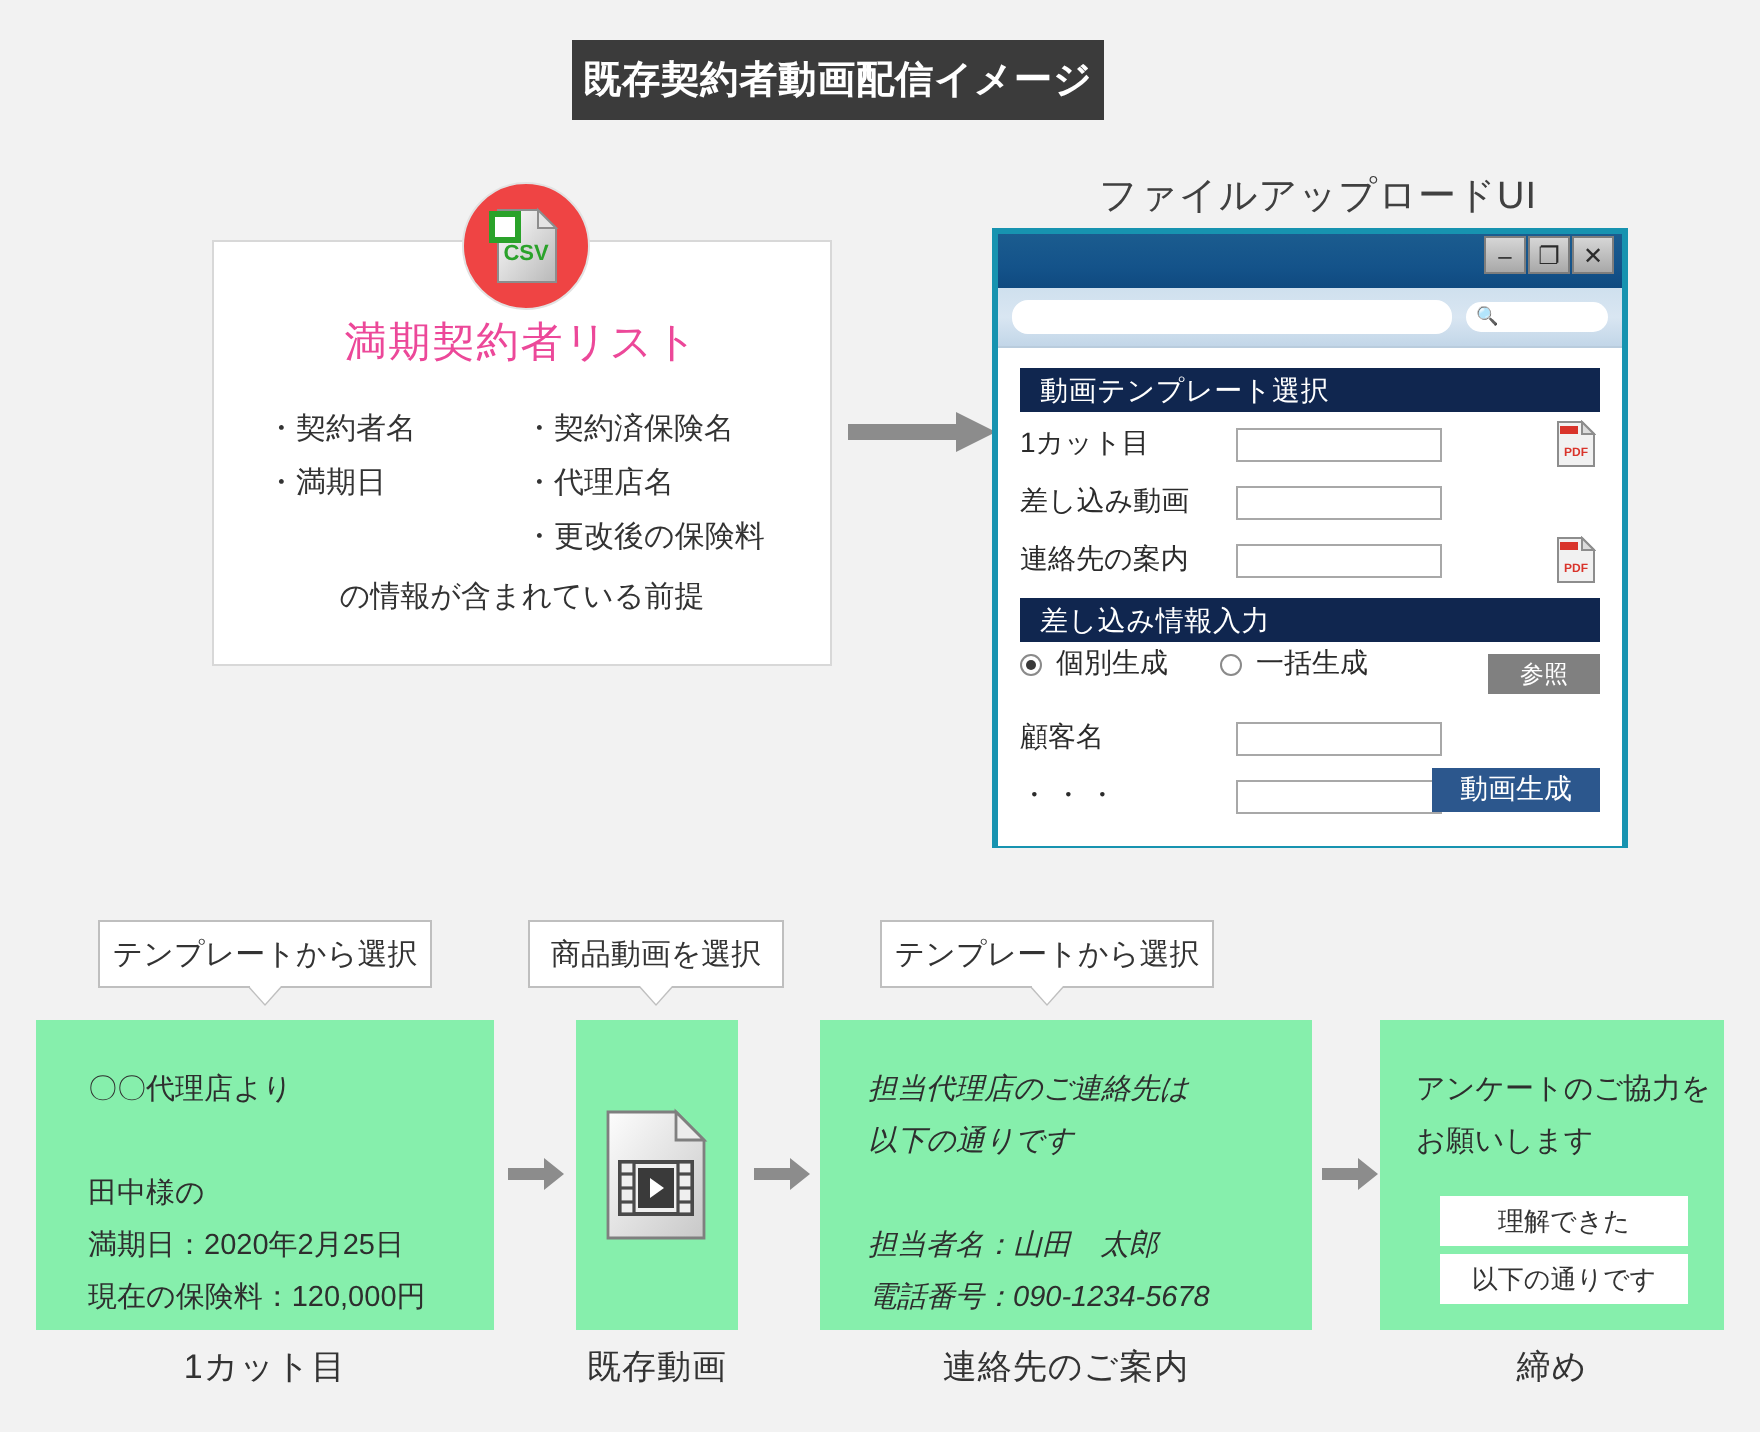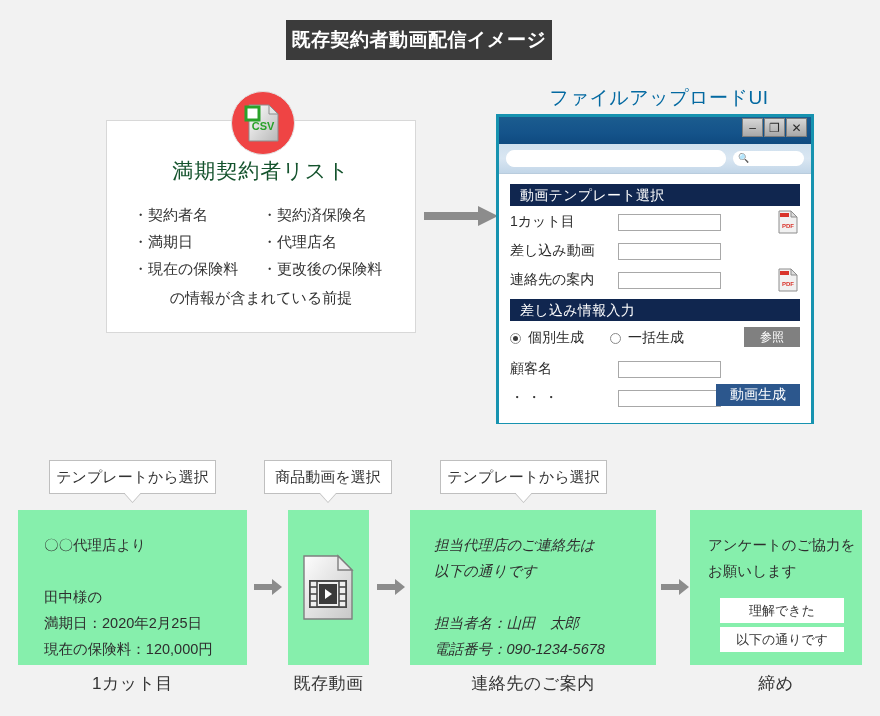--- a/index.html
+++ b/index.html
@@ -59,21 +59,21 @@
     align-items: center;
     justify-content: center;
   }
   #csv-card-title {
     position: absolute;
     left: 0;
     top: 36px;
     width: 100%;
     text-align: center;
     font-size: 21px;
-    color: #14532d;
+    color: #ec4899;
     letter-spacing: 1px;
   }
   .csv-cols {
     position: absolute;
     left: 26px;
     top: 80px;
     width: 258px;
     display: flex;
   }
   .csv-col {
@@ -105,21 +105,21 @@
   }
 
   
   #upload-ui-caption {
     position: absolute;
     left: 498px;
     top: 85px;
     width: 322px;
     text-align: center;
     font-size: 19px;
-    color: #0369a1;
+    color: #404040;
     letter-spacing: 0.5px;
   }
   #upload-window {
     position: absolute;
     left: 496px;
     top: 114px;
     width: 318px;
     height: 310px;
     background: #ffffff;
     border: 3px solid #1793b0;
@@ -218,21 +218,21 @@
   }
   .pdf-icon {
     position: absolute;
     right: 2px;
     top: 1px;
     width: 20px;
     height: 24px;
   }
   .radio-row {
     display: flex;
-    align-items: center;
+    align-items: flex-start;
     height: 30px;
     margin-top: 2px;
     position: relative;
   }
   .radio-opt {
     display: flex;
     align-items: center;
     font-size: 14px;
     color: #2b2b2b;
   }
@@ -373,21 +373,20 @@
 <div id="title-banner">
   <span>既存契約者動画配信イメージ</span>
 </div>
 
 <div id="csv-card">
   <div id="csv-card-title">満期契約者リスト</div>
   <div class="csv-cols">
     <div class="csv-col">
       <div class="csv-item">・契約者名</div>
       <div class="csv-item">・満期日</div>
-      <div class="csv-item">・現在の保険料</div>
     </div>
     <div class="csv-col">
       <div class="csv-item">・契約済保険名</div>
       <div class="csv-item">・代理店名</div>
       <div class="csv-item">・更改後の保険料</div>
     </div>
   </div>
   <div id="csv-note">の情報が含まれている前提</div>
 </div>
 

